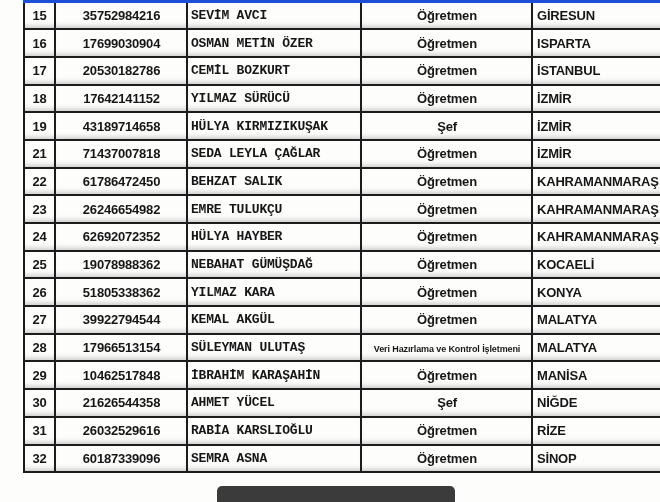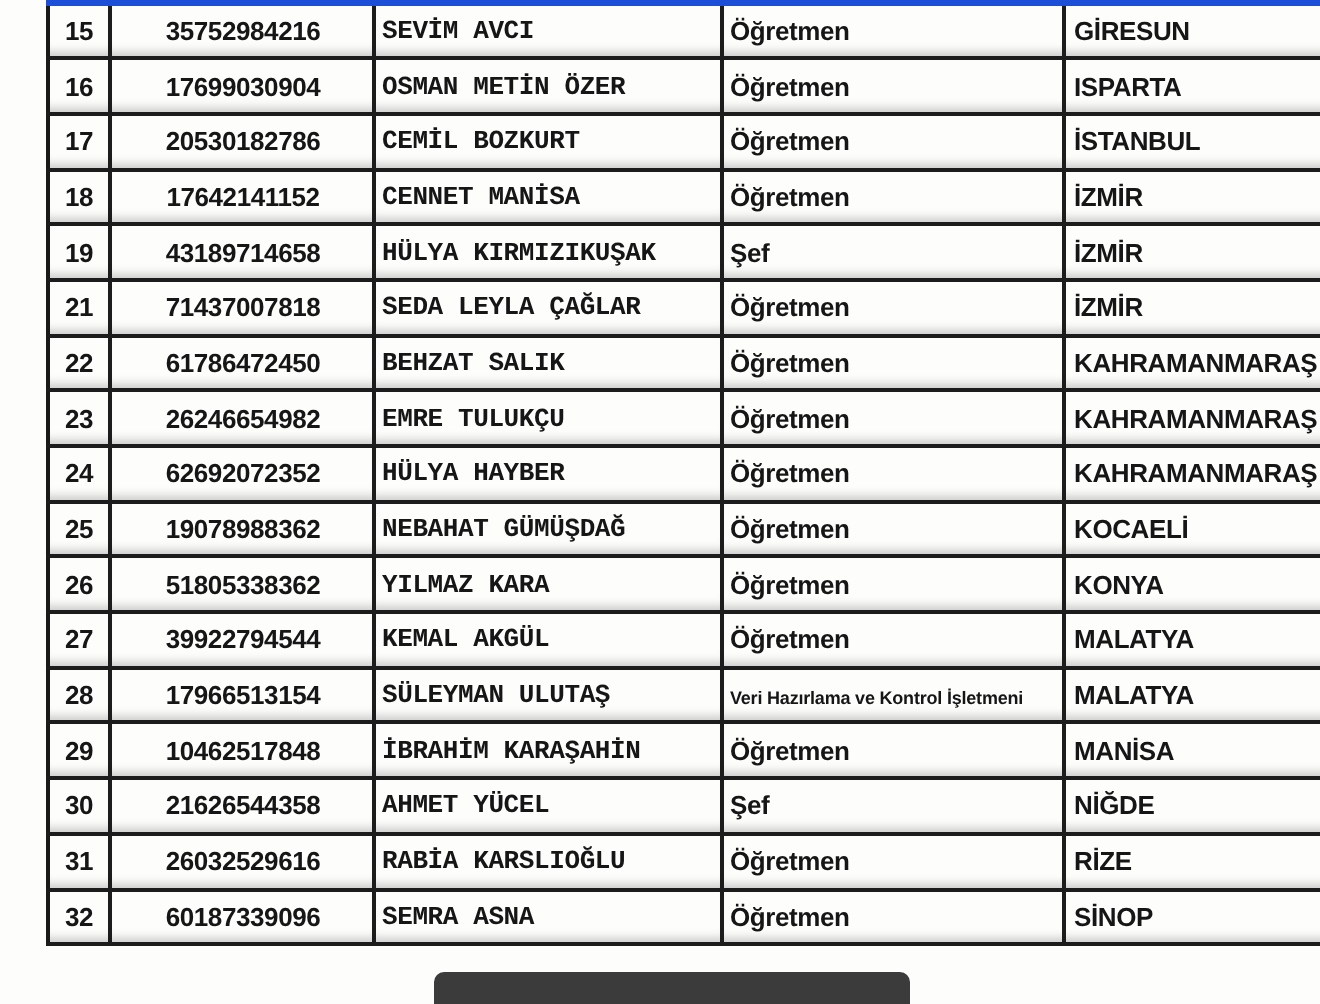--- a/index.html
+++ b/index.html
@@ -43,21 +43,21 @@
     letter-spacing: -0.2px;
     white-space: nowrap;
     overflow: hidden;
     
     box-shadow: inset 0 -6px 5px -4px rgba(110,110,110,0.35);
   }
   td:last-child { border-right: none; }
   td.c-no   { text-align: center; padding: 0; }
   td.c-id   { text-align: center; padding-right: 1px; }
   td.c-name { padding-left: 3px; font-family: Liberation Mono, monospace; }
-  td.c-title{ padding-left: 3px; }
+  td.c-title{ padding-left: 3px; text-align: center; }
   td.c-city { padding-left: 4px; }
   .cell-text {
     position: relative;
     z-index: 10; 
   }
   .cell-text.small {
     font-size: 9px;
     letter-spacing: -0.1px;
     font-weight: 700;
     margin-top: 34px;
@@ -102,21 +102,21 @@
         <tr class="row">
           <td class="c-no"><span class="cell-text">17</span></td>
           <td class="c-id"><span class="cell-text">20530182786</span></td>
           <td class="c-name"><span class="cell-text">CEMİL BOZKURT</span></td>
           <td class="c-title"><span class="cell-text">Öğretmen</span></td>
           <td class="c-city"><span class="cell-text">İSTANBUL</span></td>
         </tr>
         <tr class="row">
           <td class="c-no"><span class="cell-text">18</span></td>
           <td class="c-id"><span class="cell-text">17642141152</span></td>
-          <td class="c-name"><span class="cell-text">CENNET MANİSA</span></td>
+          <td class="c-name"><span class="cell-text">YILMAZ SÜRÜCÜ</span></td>
           <td class="c-title"><span class="cell-text">Öğretmen</span></td>
           <td class="c-city"><span class="cell-text">İZMİR</span></td>
         </tr>
         <tr class="row">
           <td class="c-no"><span class="cell-text">19</span></td>
           <td class="c-id"><span class="cell-text">43189714658</span></td>
           <td class="c-name"><span class="cell-text">HÜLYA KIRMIZIKUŞAK</span></td>
           <td class="c-title"><span class="cell-text">Şef</span></td>
           <td class="c-city"><span class="cell-text">İZMİR</span></td>
         </tr>

